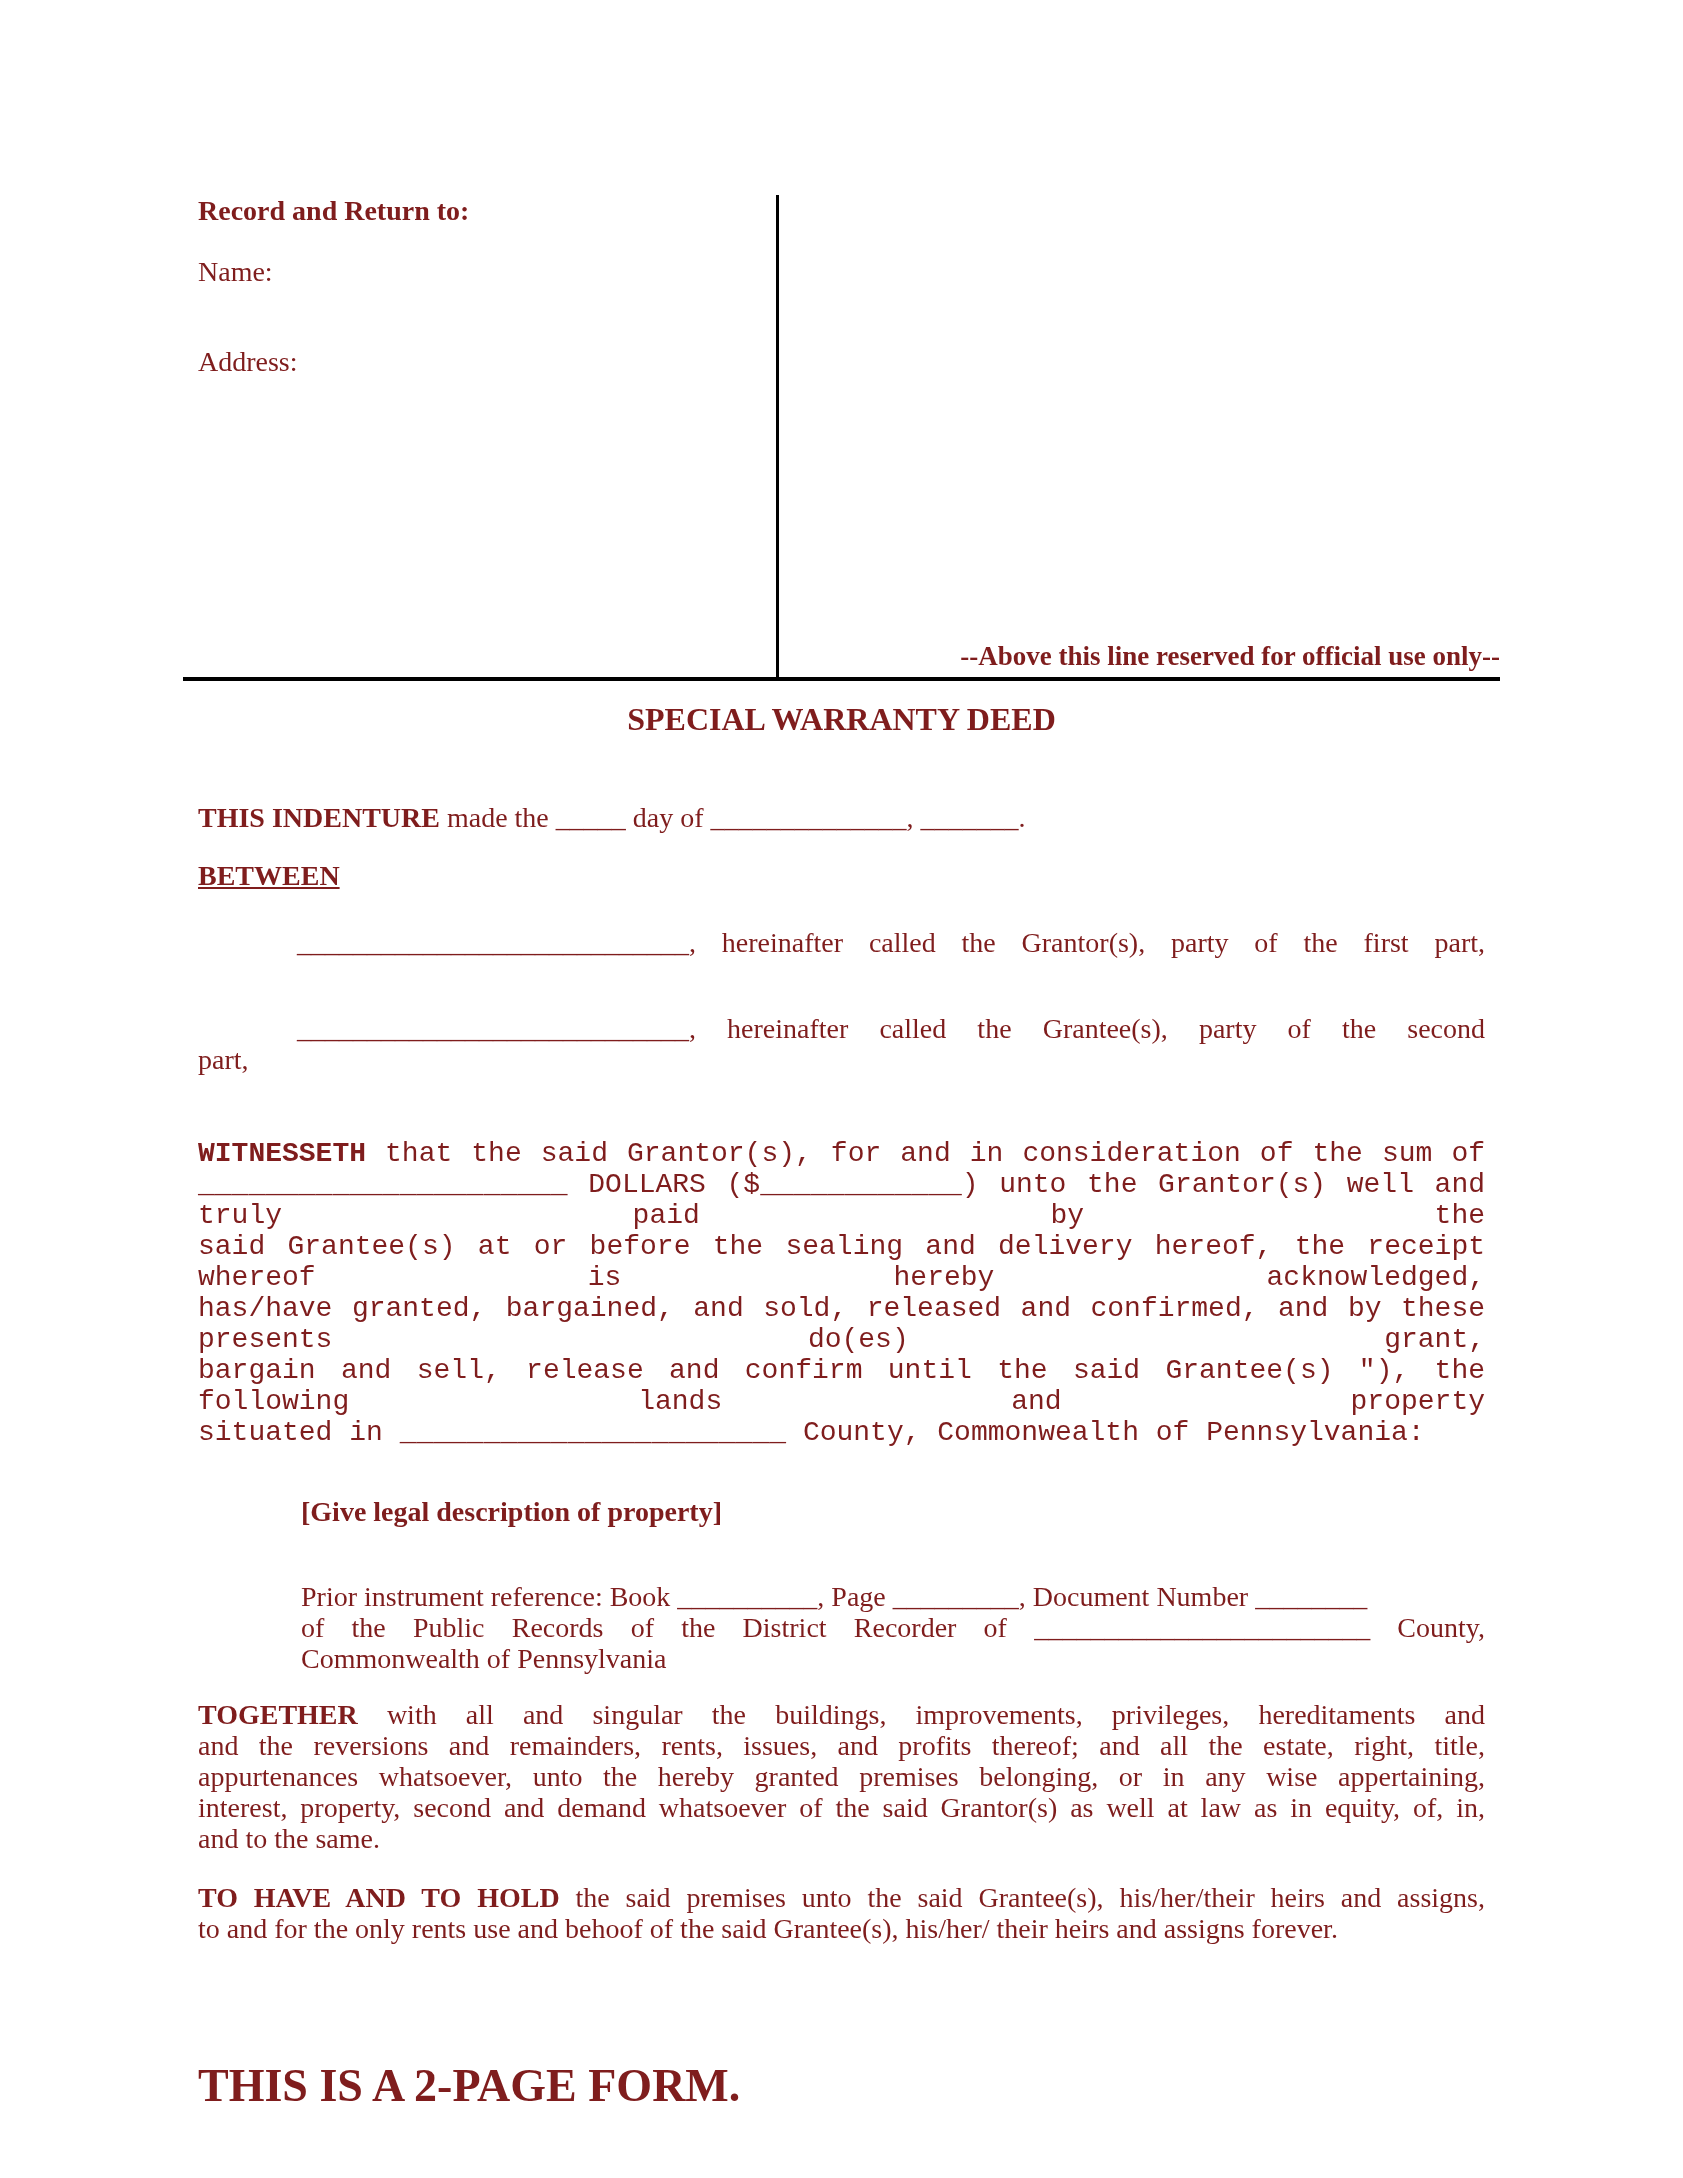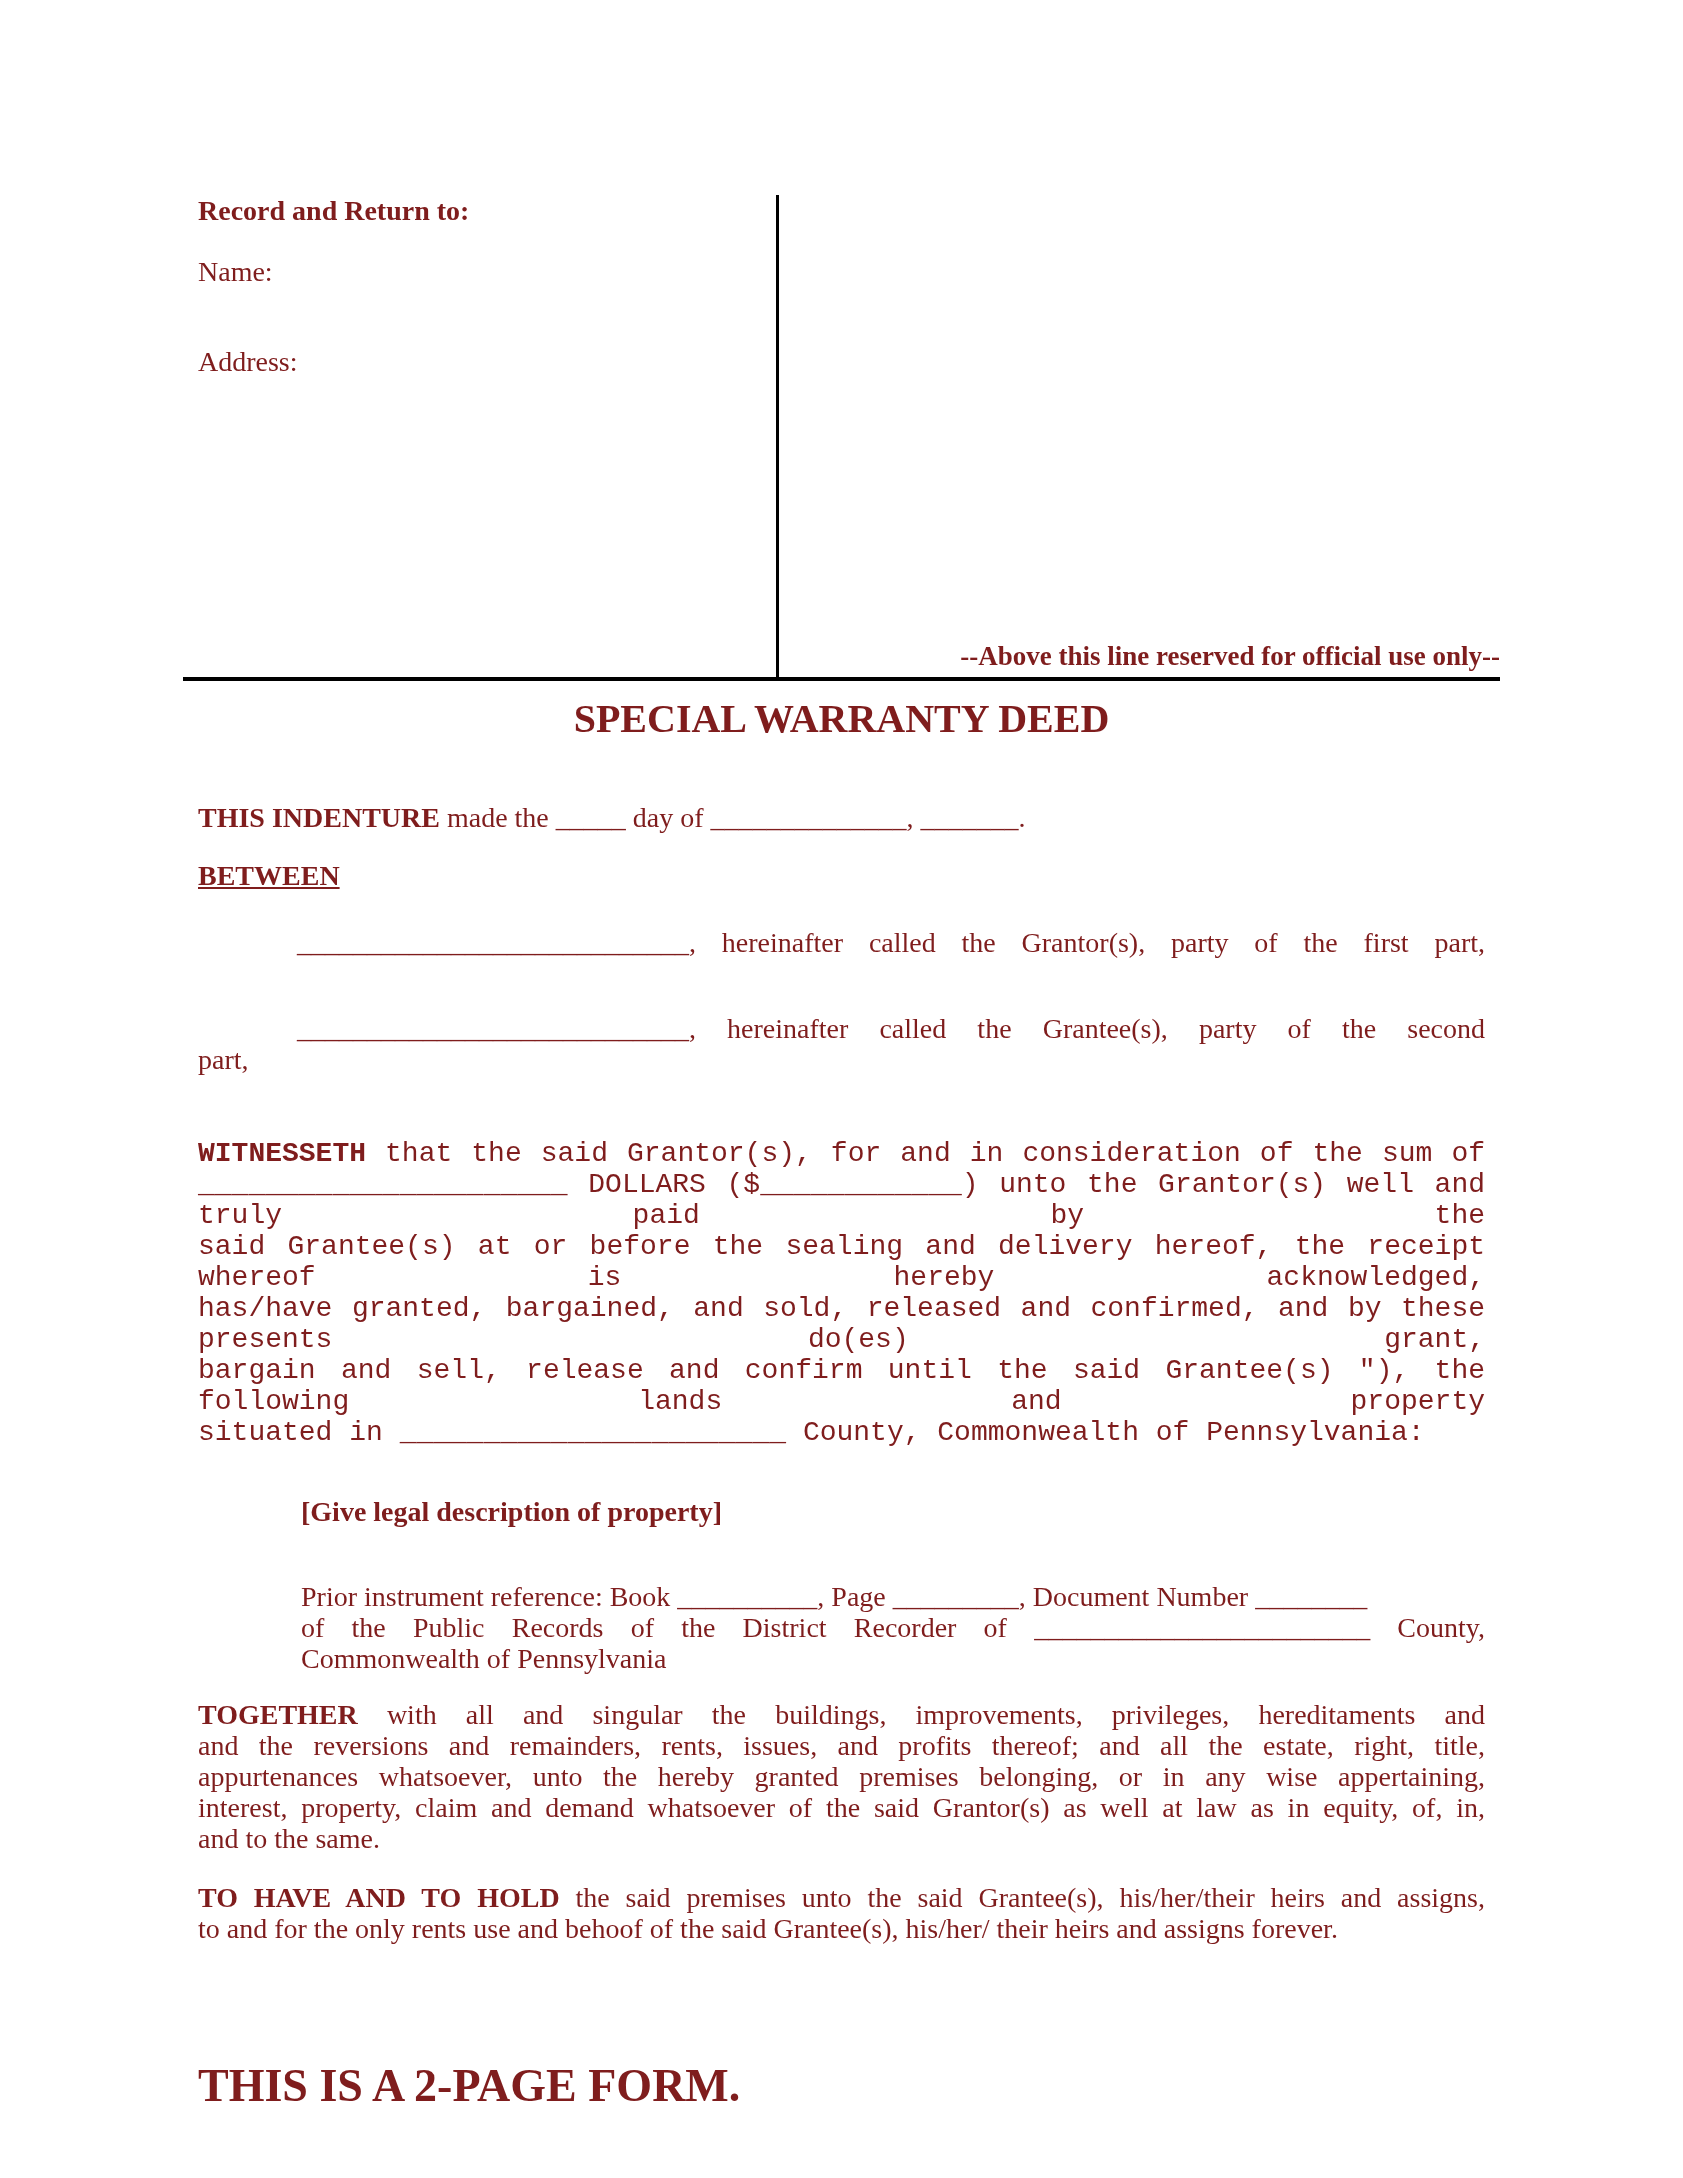--- a/index.html
+++ b/index.html
@@ -18,21 +18,21 @@
   
   .hdr-lbl{position:absolute;left:198px;}
   .vline{position:absolute;left:776px;top:195px;width:3px;height:483px;background:#000;}
   .above-notice{
     position:absolute;left:782px;top:641px;width:718px;
     text-align:right;font-weight:bold;font-size:27px;line-height:30px;
   }
   .hrule{position:absolute;left:183px;top:677px;width:1317px;height:4px;background:#000;}
   
   .body{position:absolute;left:198px;top:680px;width:1287px;}
-  .title{margin-top:21px;text-align:center;font-weight:bold;font-size:40px;line-height:36px;}
+  .title{margin-top:21px;text-align:center;font-weight:bold;font-size:32px;line-height:36px;}
   .j{text-align:justify;text-align-last:justify;}
   .indent{text-indent:99px;}
   .tabbed{margin-left:103px;}
   .m-indenture{margin-top:65px;}
   .m-between{margin-top:27px;text-decoration:underline;}
   .m-grantor{margin-top:36px;}
   .m-grantee{margin-top:55px;}
   .m-witness{margin-top:63px;font-family:Liberation Mono, monospace;}
   .m-legal{margin-top:48px;font-weight:bold;}
   .m-prior{margin-top:54px;}
@@ -83,21 +83,21 @@
     <div class="m-prior tabbed">
       <div>Prior instrument reference: Book __________, Page _________, Document Number ________</div>
       <div class="j">of the Public Records of the District Recorder of ________________________ County,</div>
       <div>Commonwealth of Pennsylvania</div>
     </div>
 
     <div class="m-together">
       <div class="j"><b>TOGETHER</b><span> with all and singular the buildings, improvements, privileges, hereditaments and</span></div>
       <div class="j">and the reversions and remainders, rents, issues, and profits thereof; and all the estate, right, title,</div>
       <div class="j">appurtenances whatsoever, unto the hereby granted premises belonging, or in any wise appertaining,</div>
-      <div class="j">interest, property, claim and demand whatsoever of the said Grantor(s) as well at law as in equity, of, in,</div>
+      <div class="j">interest, property, second and demand whatsoever of the said Grantor(s) as well at law as in equity, of, in,</div>
       <div>and to the same.</div>
     </div>
 
     <div class="m-tohave">
       <div class="j"><b>TO HAVE AND TO HOLD</b><span> the said premises unto the said Grantee(s), his/her/their heirs and assigns,</span></div>
       <div>to and for the only rents use and behoof of the said Grantee(s), his/her/ their heirs and assigns forever.</div>
     </div>
 
     <div class="footer-notice">THIS IS A 2-PAGE FORM.</div>
 

